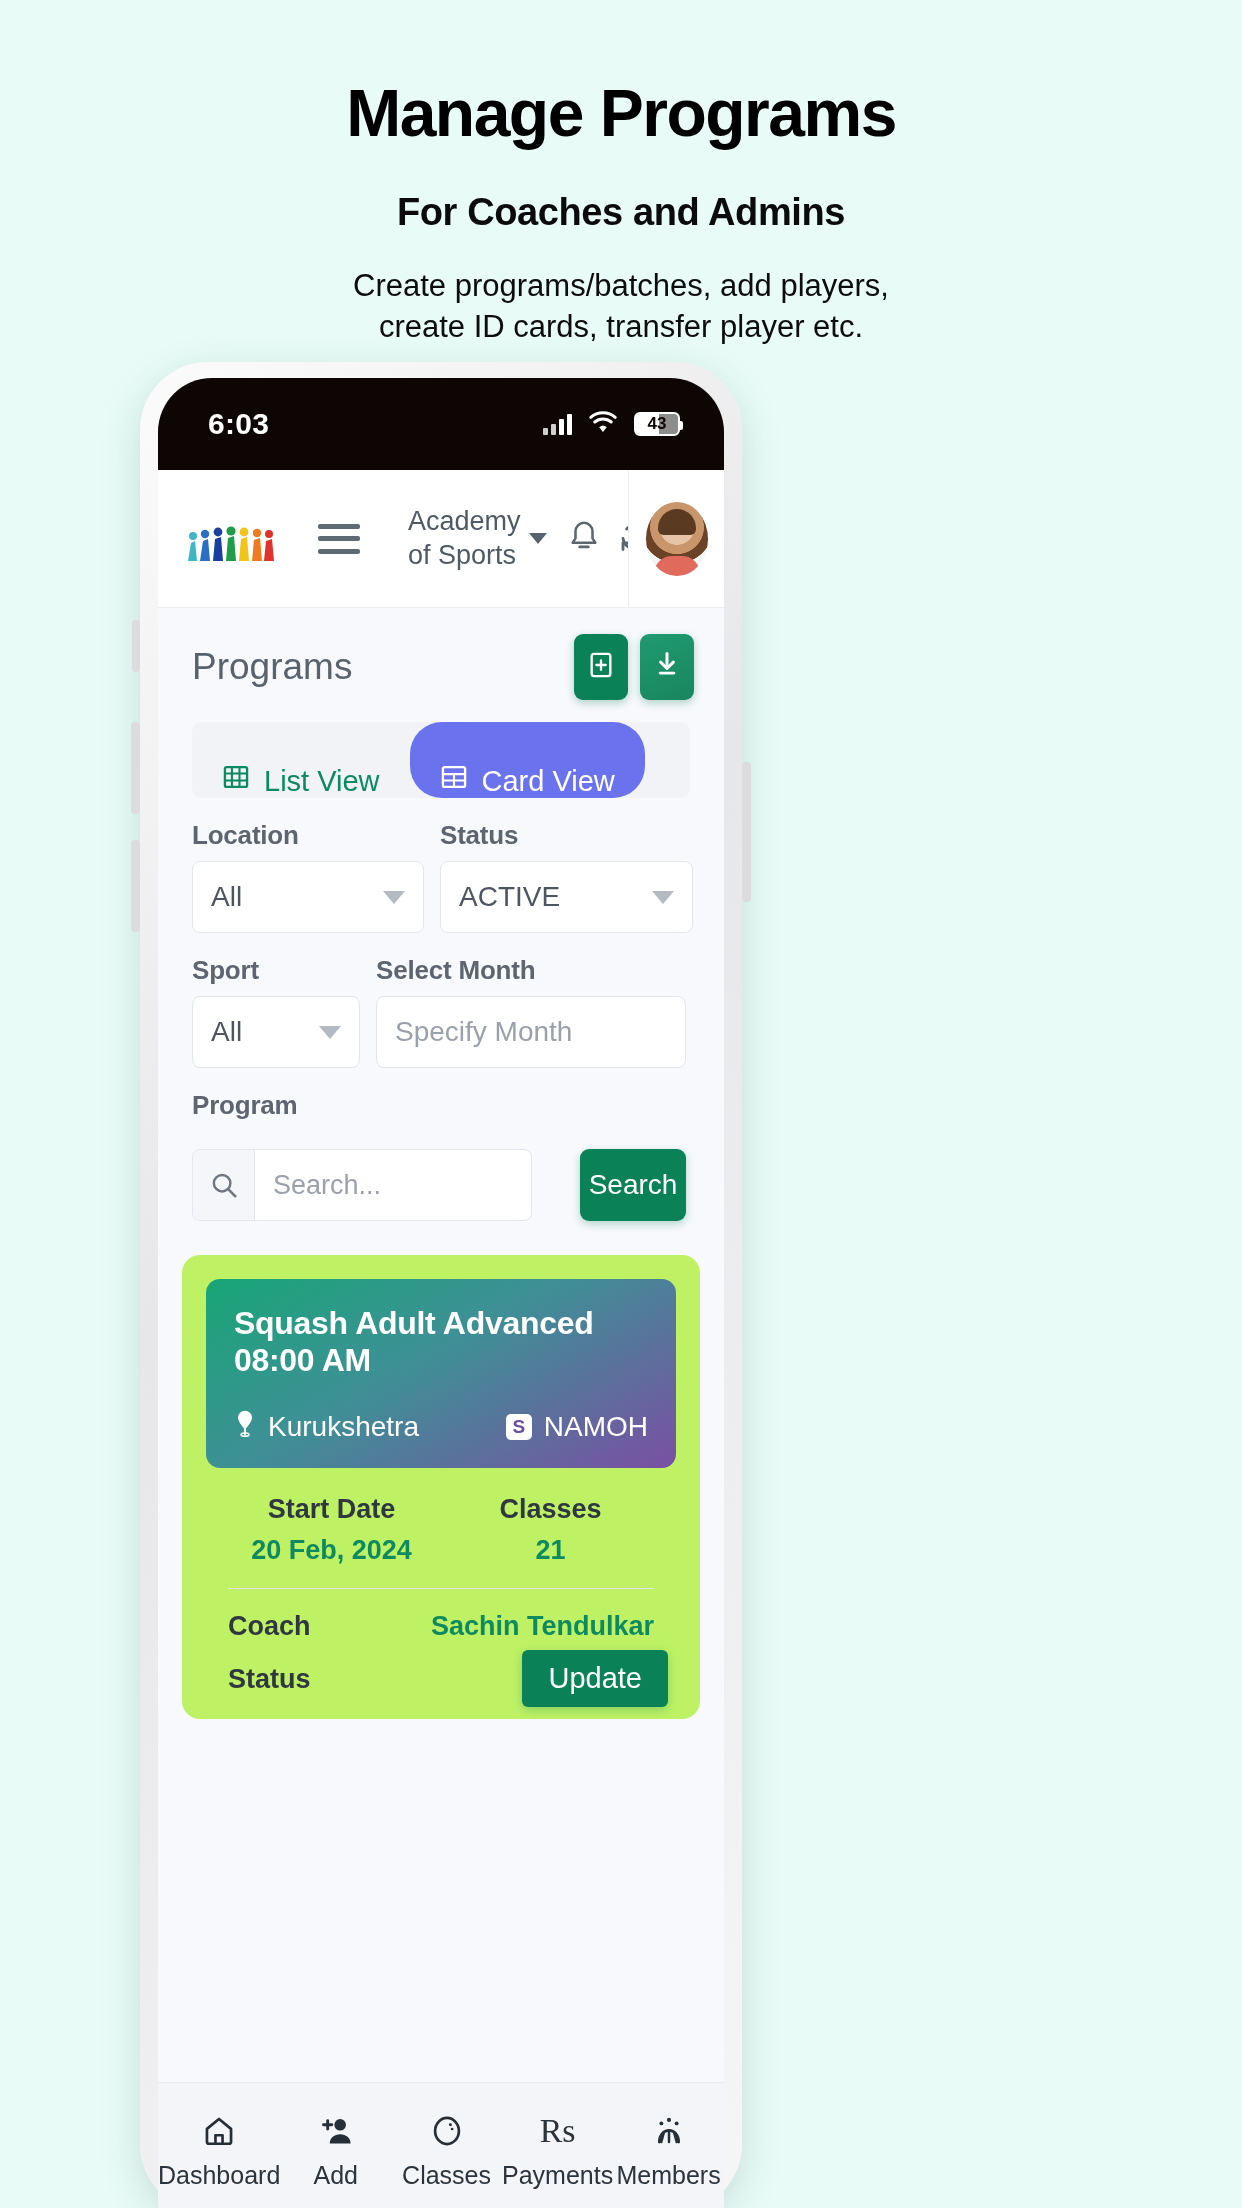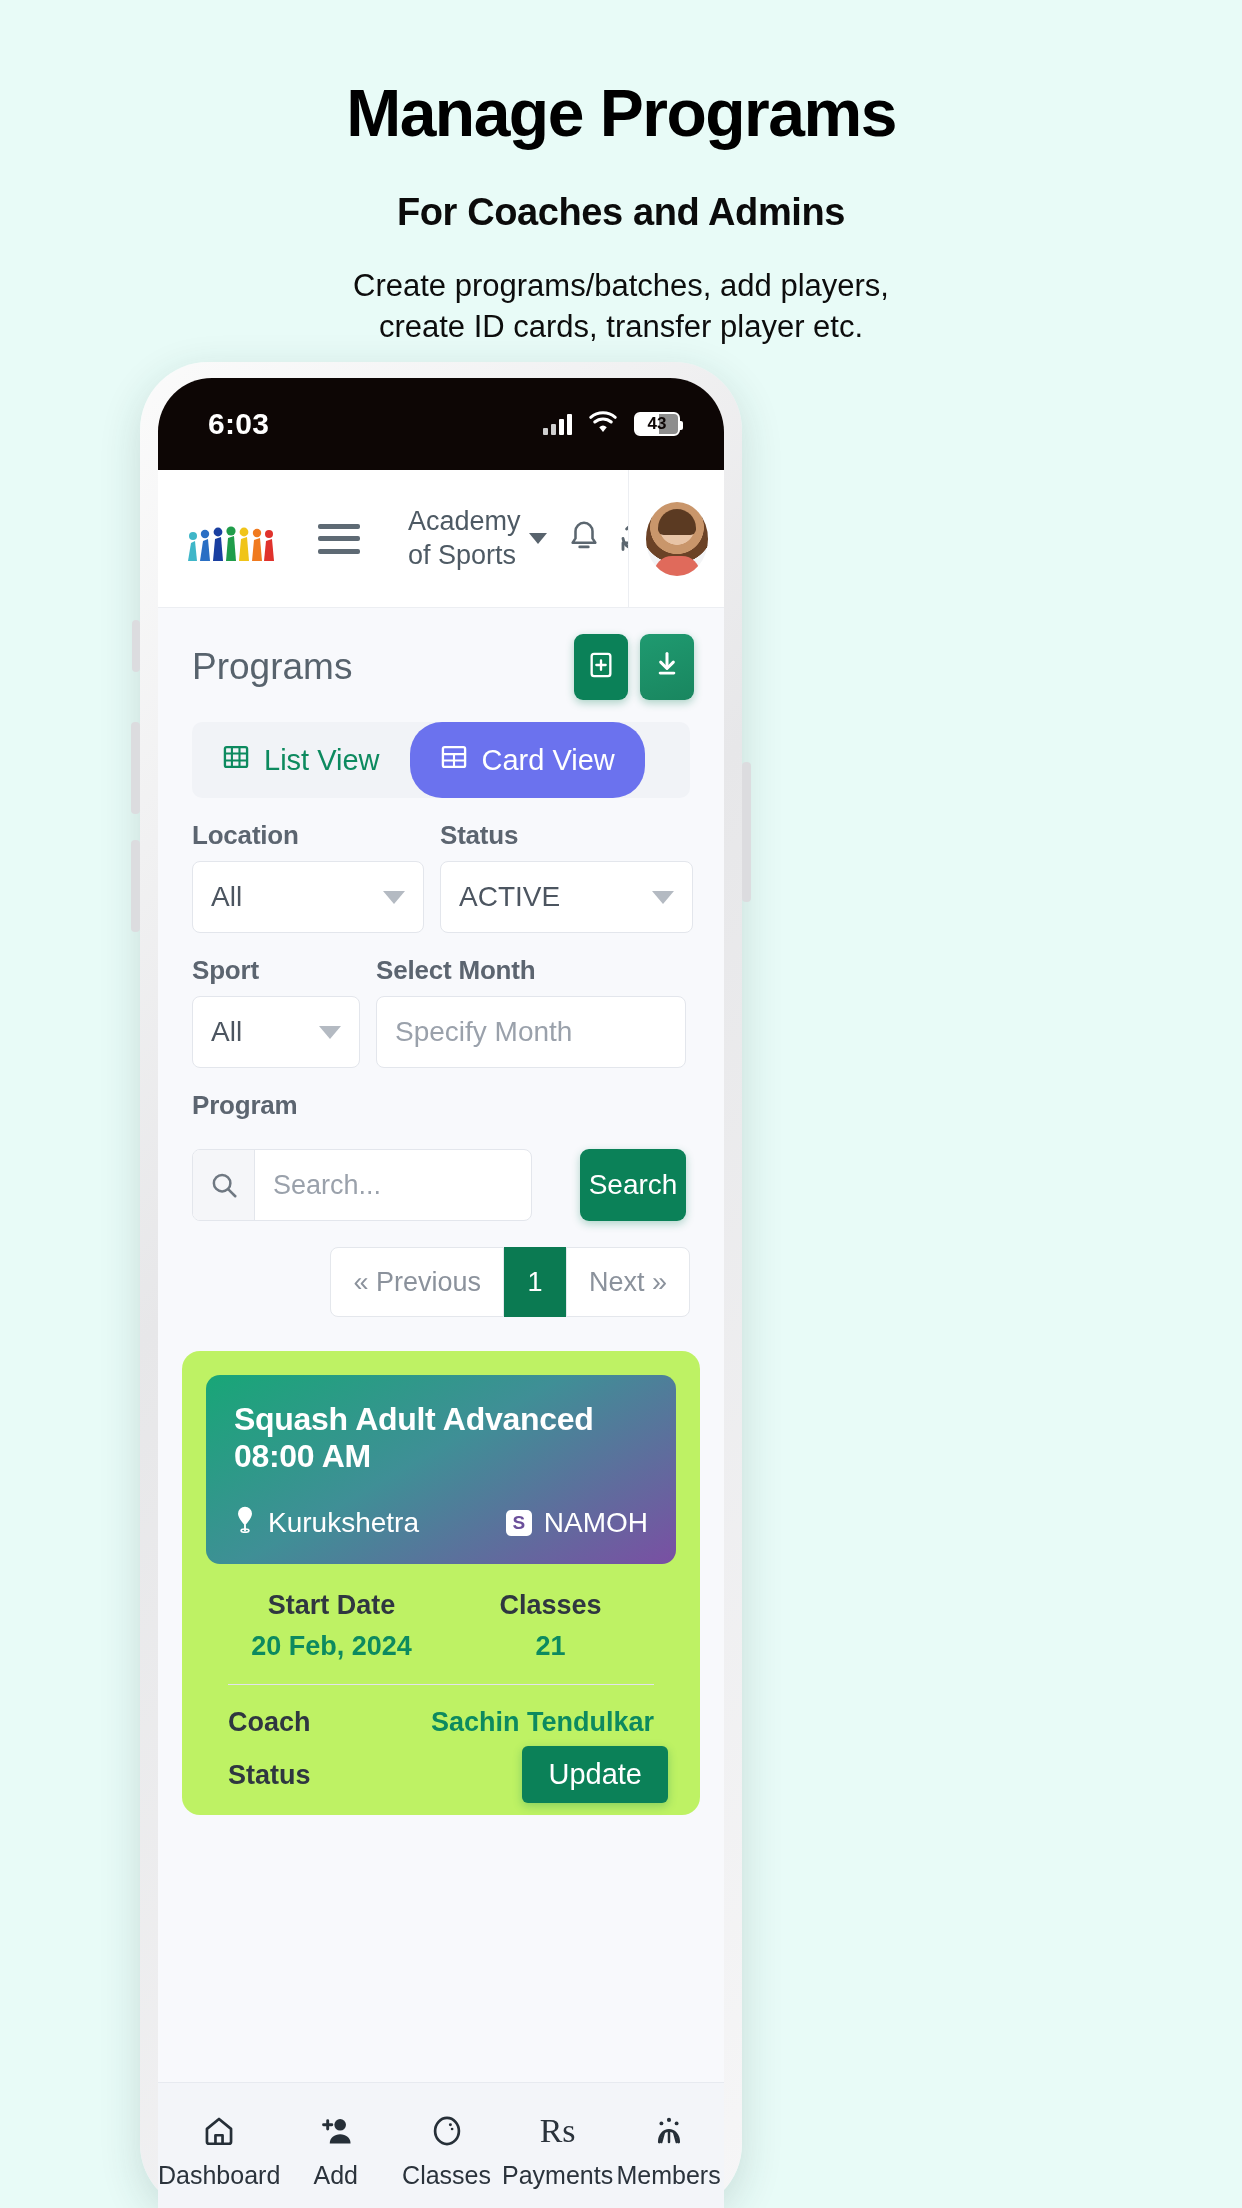--- a/index.html
+++ b/index.html
@@ -193,21 +193,21 @@
   
   .tabs {
     margin: 14px 34px 0 34px;
     background: #f1f3f7;
     border-radius: 10px;
     display:flex; align-items:center;
     height: 76px;
     padding: 0;
   }
   .tab {
-    display:flex; align-items:center; gap:14px;
+    display:flex; align-items:flex-end; gap:14px;
     height: 100%;
     padding: 0 30px;
     font-size: 29px;
     border-radius: 10px;
   }
   .tab.list { color: #0d8a5f; }
   .tab.card { color: #ffffff; background:#6b72ee;border-radius:32px; }
 
   
   .filters { padding: 0 34px; }
@@ -519,25 +519,20 @@
                   <circle cx="10.5" cy="10.5" r="6.6" fill="none" stroke="#6f7882" stroke-width="2"></circle>
                   <path d="M15.5 15.5L21 21" stroke="#6f7882" stroke-width="2" stroke-linecap="round"></path>
                 </svg>
               </span>
               <span class="s-input">Search...</span>
             </div>
             <div class="search-btn">Search</div>
           </div>
         </div>
 
-        <div class="pager">
-          <div class="pg prev">« Previous</div>
-          <div class="pg num">1</div>
-          <div class="pg next">Next »</div>
-        </div>
 
         <div class="card-outer">
           <div class="card-banner">
             <div class="cb-title">Squash Adult Advanced 08:00 AM</div>
             <div class="cb-meta">
               <span class="cb-loc">
                 <span>
                   <svg width="22" height="28" viewBox="0 0 18 24">
                     <path d="M9 1.5a6 6 0 0 1 6 6c0 4-6 10-6 10S3 11.5 3 7.5a6 6 0 0 1 6-6z" fill="#fff"></path>
                     <path d="M9 17v5" stroke="#fff" stroke-width="1.6" stroke-linecap="round"></path>

